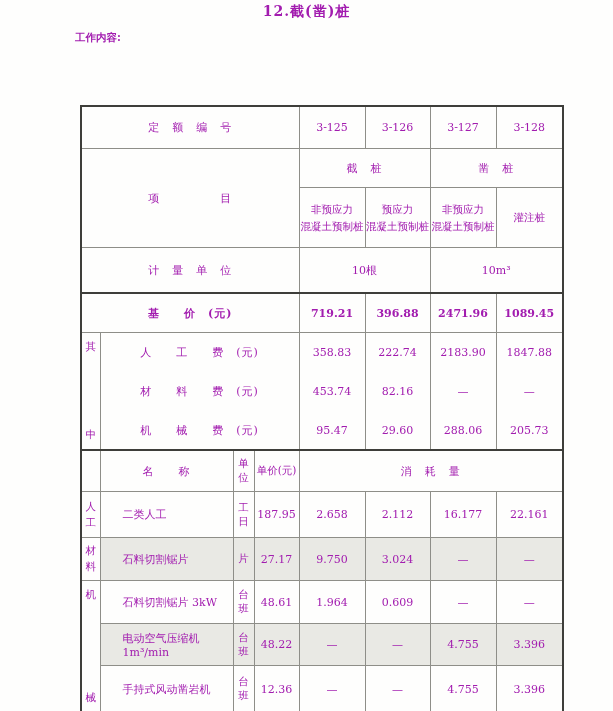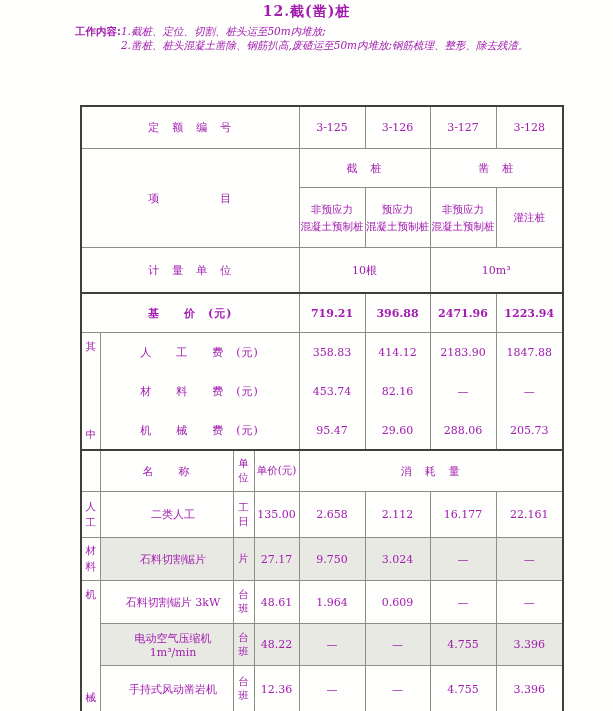--- a/index.html
+++ b/index.html
@@ -5,21 +5,21 @@
   html,body { margin:0; padding:0; background:#ffffff; }
   .page {
     position:relative; width:613px; height:711px; background:#fefefd;
     font-family:"DejaVu Serif","Liberation Serif",serif; color:#a21caf;
     overflow:hidden;
   }
   .doc-title {
     position:absolute; top:3px; left:0; right:0;
     text-align:center; font-size:14px; font-weight:bold; letter-spacing:1px;
   }
-  .work { position:absolute; top:24px; left:75px; font-size:10.5px; line-height:14px; display:flex; }
+  .work { position:absolute; top:30px; left:75px; font-size:10.5px; line-height:14px; display:flex; }
   .work-label { font-weight:bold; white-space:nowrap; }
   .work-lines { font-style:italic; }
   .work-lines div { white-space:nowrap; }
 
   table.quota {
     position:absolute; top:57px; left:80px; width:482px;
     border-collapse:collapse; table-layout:fixed;
     font-size:11px;
     margin-top:48px;
   }
@@ -48,38 +48,34 @@
   .r8 td { border-top:none;text-align:center; }
 
   .lbl { letter-spacing:1px; }
   .bold td { font-weight:bold; }
   .sub { font-size:10.5px; line-height:1.55; white-space:pre-line; }
   .pre { white-space:pre-line; line-height:1.5; }
   .side { font-size:10.5px; }
   .rel { position:relative; }
   .rel .v-top { position:absolute; top:7px; left:0; right:0; text-align:center; }
   .rel .v-bot { position:absolute; bottom:7px; left:0; right:0; text-align:center; }
-  .name { text-align:center; padding-left:13px; }
+  .name { text-align:left; padding-left:22px; }
   .shade { background:#e9e9e4; }
   .num { font-family:"DejaVu Serif","Liberation Serif",serif; }
   .unit-sm { font-size:10.5px; }
 </style>
 </head>
 <body>
 
 <div class="page">
 
   <div class="doc-title">12.截(凿)桩</div>
 
   <div class="work">
     <div class="work-label">工作内容:</div>
-    <div class="work-lines">
-      <div>1.截桩、定位、切割、桩头运至50m内堆放;</div>
-      <div>2.凿桩、桩头混凝土凿除、钢筋扒高,废碴运至50m内堆放;钢筋梳理、整形、除去残渣。</div>
-    </div>
   </div>
 
   <table class="quota">
     <colgroup>
       <col style="width:19px">
         <col style="width:133px">
         <col style="width:21px">
         <col style="width:45px">
       <col style="width:66px">
         <col style="width:65px">
@@ -115,31 +111,31 @@
       <td class="lbl" colspan="4">计　量　单　位</td>
       <td colspan="2">10根</td>
       <td colspan="2">10m³</td>
     </tr>
 
     <tr class="r5 thick-top bold">
       <td class="lbl" colspan="4">基　　价　(元)</td>
       <td class="num">719.21</td>
       <td class="num">396.88</td>
       <td class="num">2471.96</td>
-      <td class="num">1223.94</td>
+      <td class="num">1089.45</td>
     </tr>
 
     <tr class="r6">
       <td class="side rel" rowspan="3">
         <span class="v-top">其</span>
         <span class="v-bot">中</span>
       </td>
       <td class="lbl" colspan="3">人　　工　　费　(元)</td>
       <td class="num">358.83</td>
-      <td class="num">414.12</td>
+      <td class="num">222.74</td>
       <td class="num">2183.90</td>
       <td class="num">1847.88</td>
     </tr>
     <tr class="r7">
       <td class="lbl" colspan="3">材　　料　　费　(元)</td>
       <td class="num">453.74</td>
       <td class="num">82.16</td>
       <td class="num">—</td>
       <td class="num">—</td>
     </tr>
@@ -157,21 +153,21 @@
       <td class="unit-sm">单位</td>
       <td class="unit-sm">单价(元)</td>
       <td class="lbl" colspan="4">消　耗　量</td>
     </tr>
 
     <tr class="r10">
       <td class="side pre">人
 工</td>
       <td class="name">二类人工</td>
       <td class="unit-sm">工日</td>
-      <td class="num">135.00</td>
+      <td class="num">187.95</td>
       <td class="num">2.658</td>
       <td class="num">2.112</td>
       <td class="num">16.177</td>
       <td class="num">22.161</td>
     </tr>
 
     <tr class="r11">
       <td class="side pre">材
 料</td>
       <td class="name shade">石料切割锯片</td>

